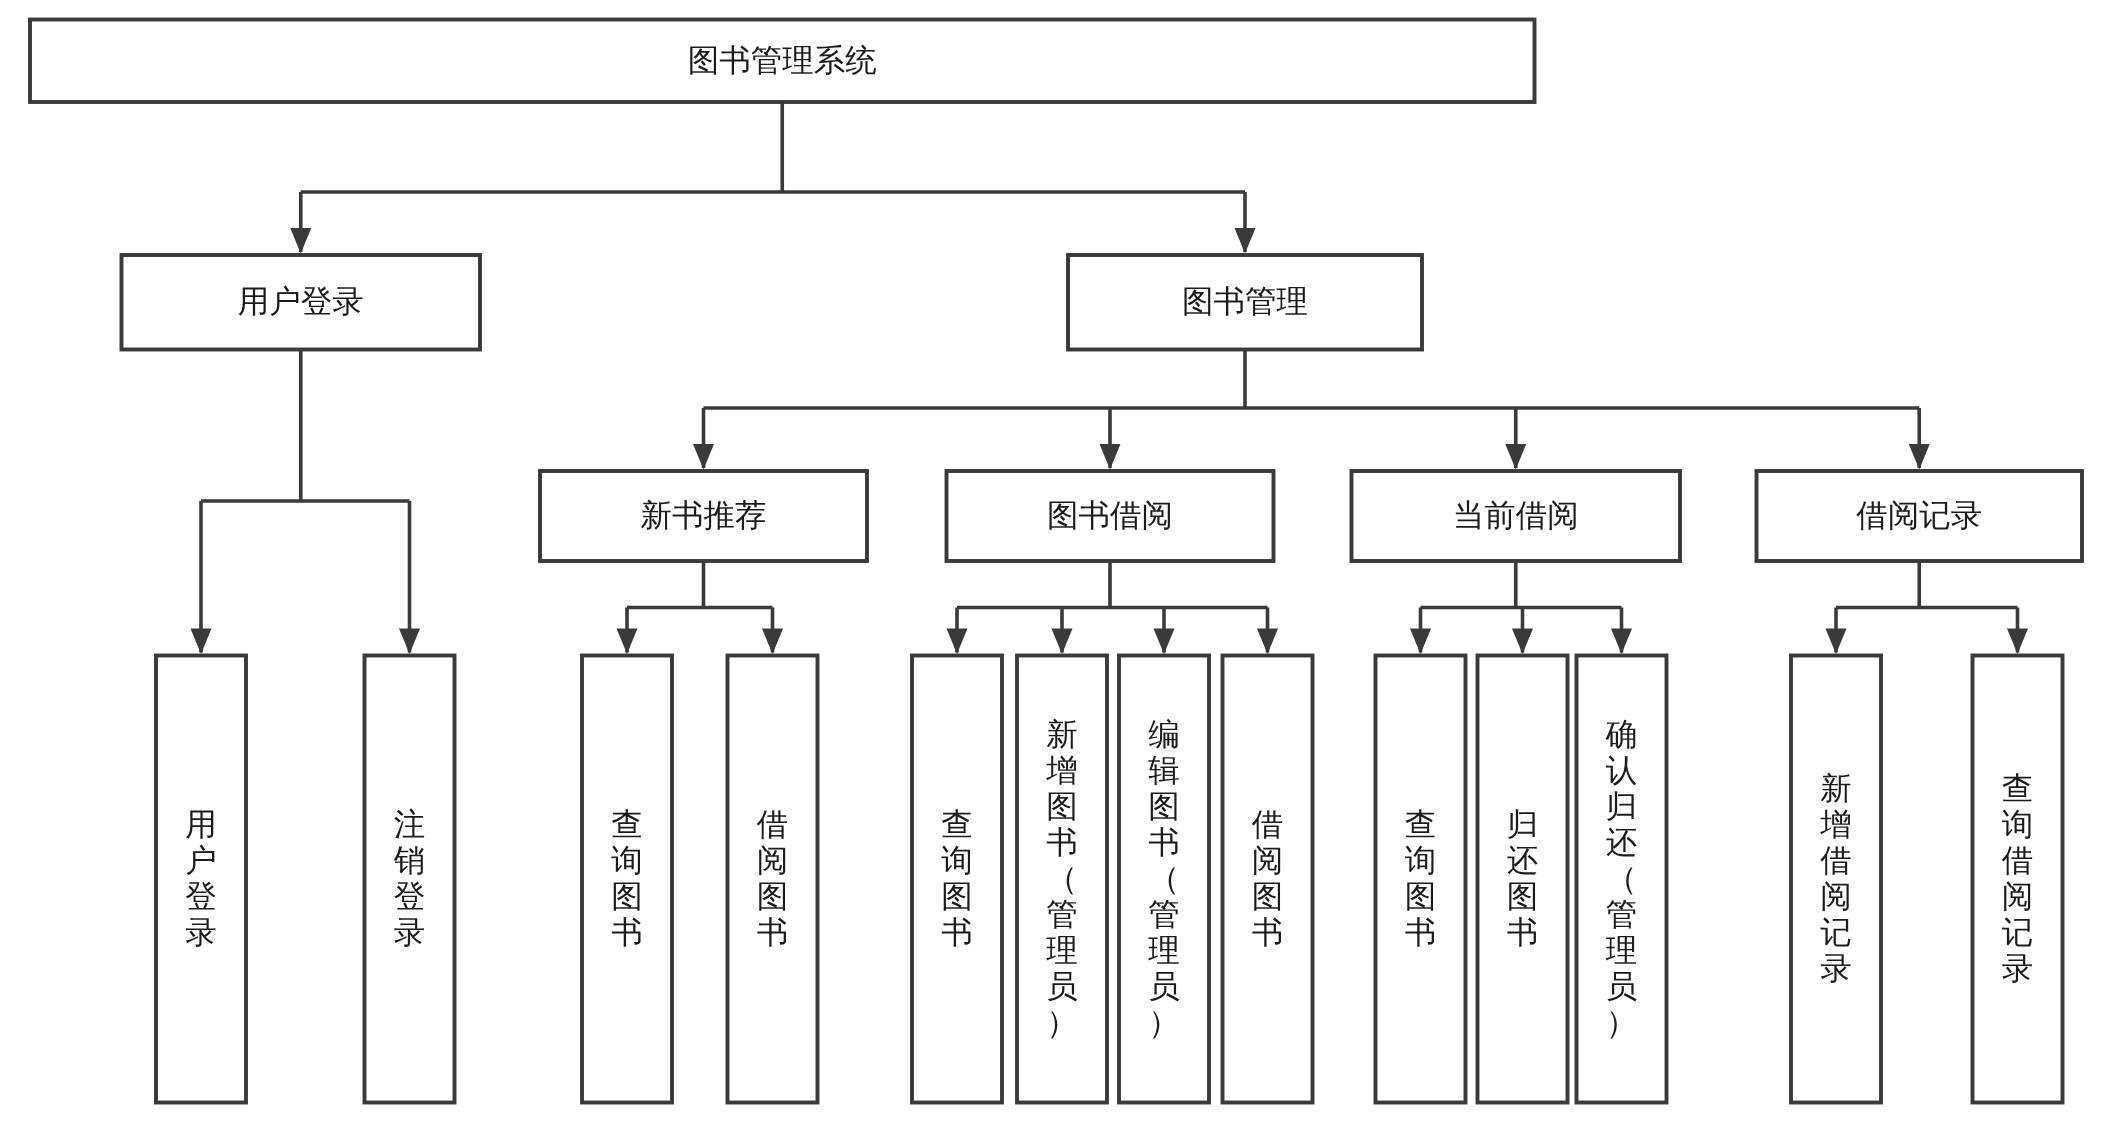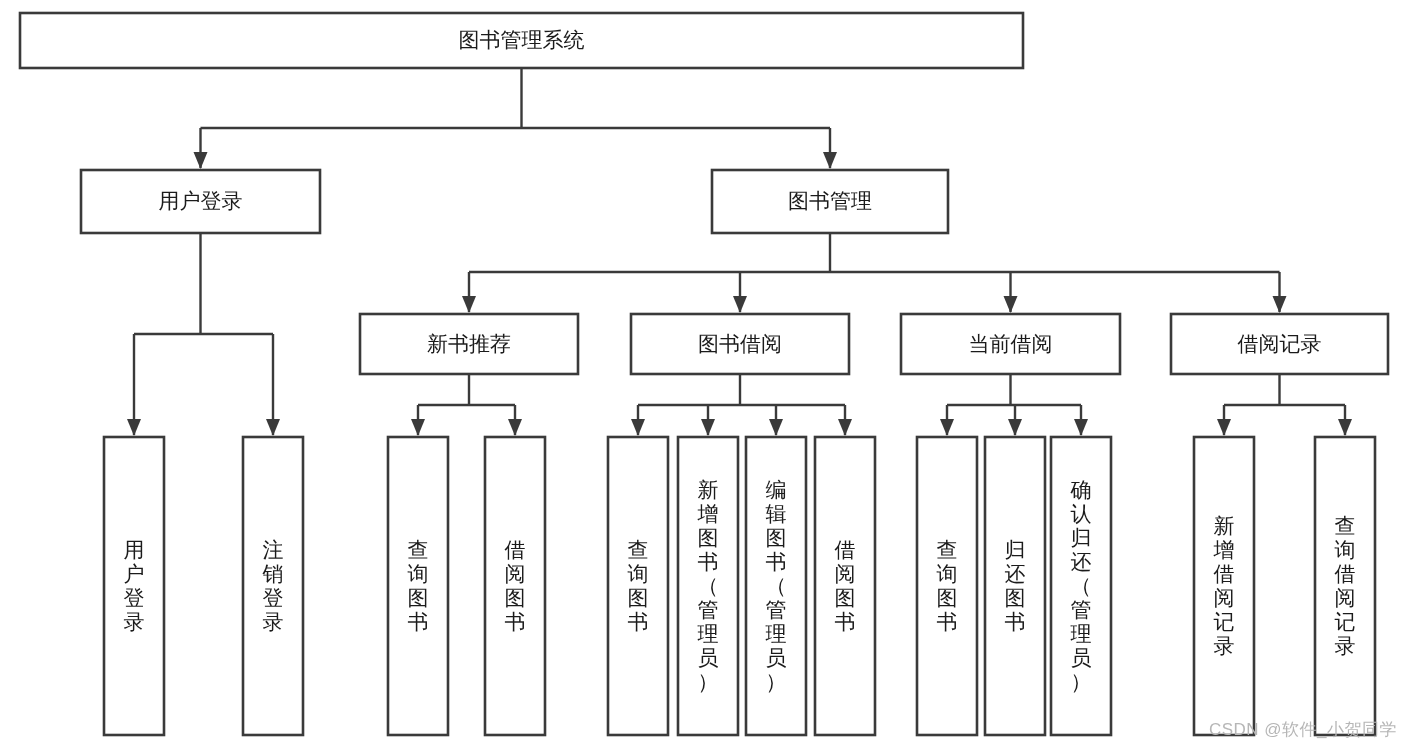--- a/index.html
+++ b/index.html
@@ -203,14 +203,13 @@
           <rect x="1194" y="437" width="60" height="298" class="node-box"></rect>
           <text x="1224" y="532.72" class="node-label-v"><tspan x="1224" dy="0">新</tspan><tspan x="1224" dy="24">增</tspan><tspan x="1224" dy="24">借</tspan><tspan x="1224" dy="24">阅</tspan><tspan x="1224" dy="24">记</tspan><tspan x="1224" dy="24">录</tspan></text>
         </g>
         <g>
           <rect x="1315" y="437" width="60" height="298" class="node-box"></rect>
           <text x="1345" y="532.72" class="node-label-v"><tspan x="1345" dy="0">查</tspan><tspan x="1345" dy="24">询</tspan><tspan x="1345" dy="24">借</tspan><tspan x="1345" dy="24">阅</tspan><tspan x="1345" dy="24">记</tspan><tspan x="1345" dy="24">录</tspan></text>
         </g>
       </g>
   </svg>
 
-  <div class="watermark-text">CSDN @软件_小贺同学</div>
 </div>
 
 </body></html>

